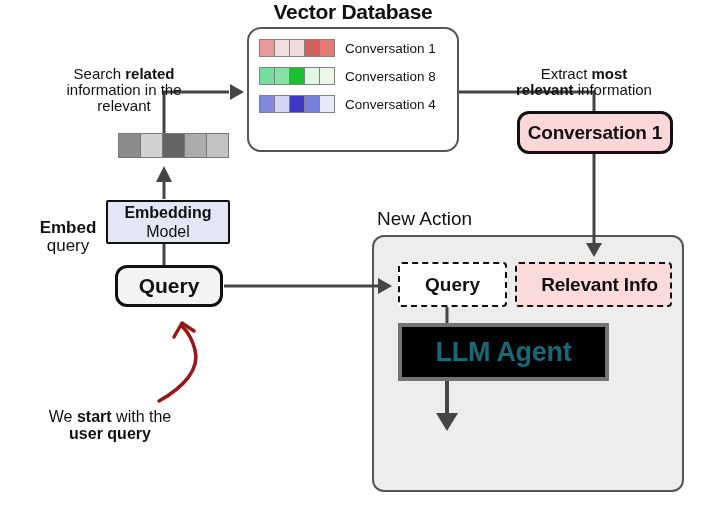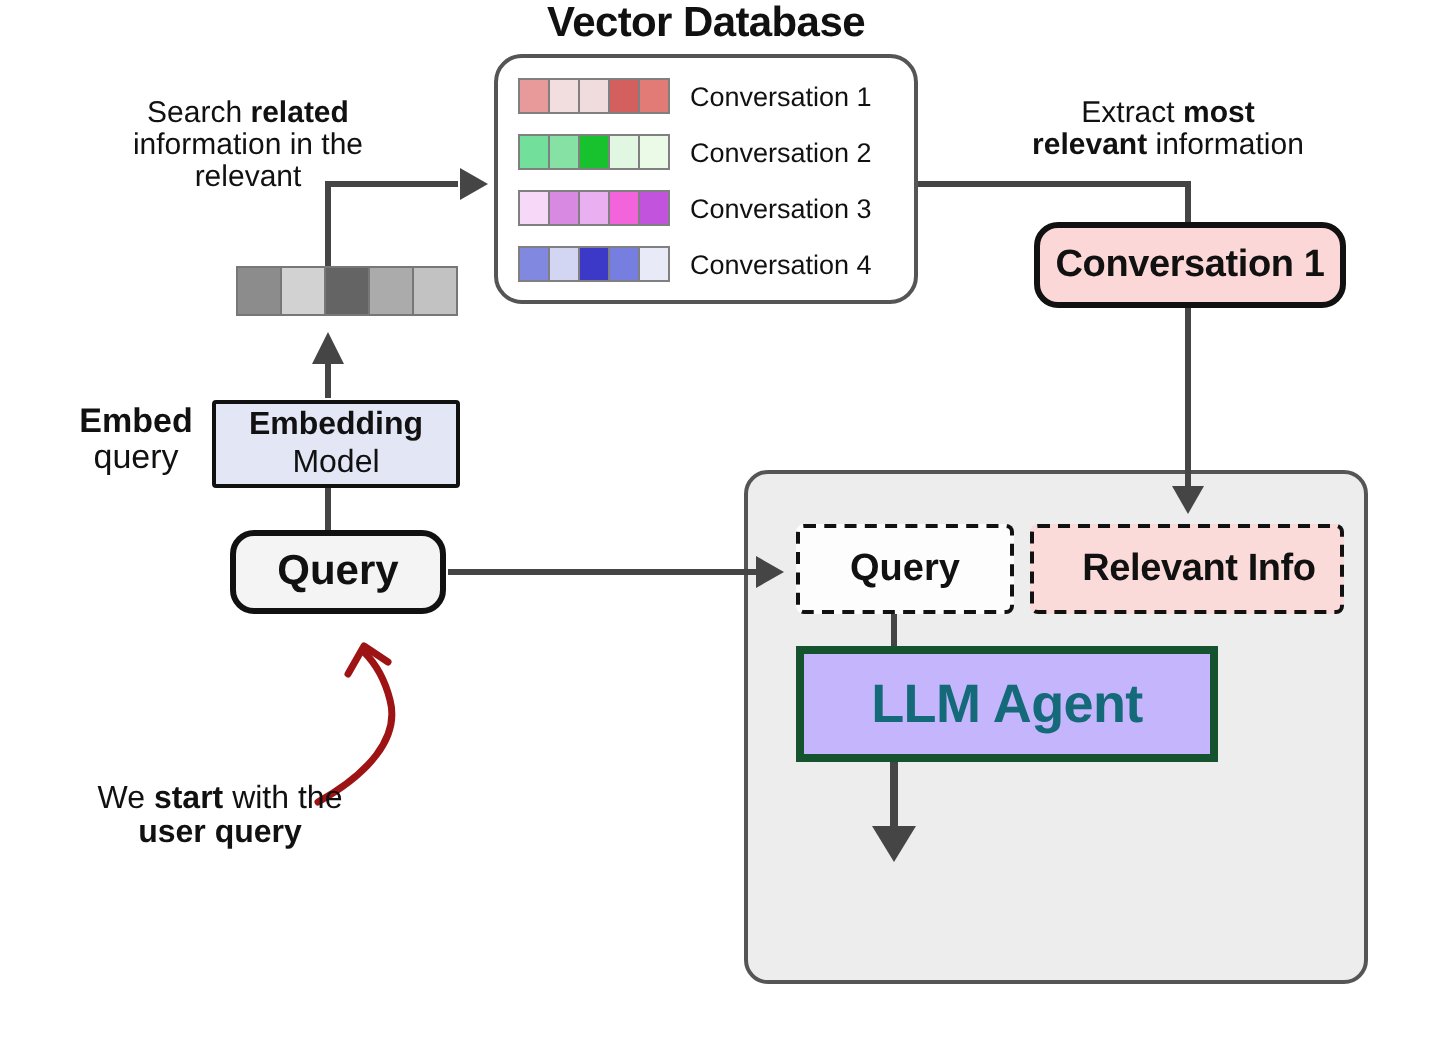--- a/index.html
+++ b/index.html
@@ -26,21 +26,21 @@
   .vdb-row{display:flex;align-items:center;height:18px;margin-bottom:10px;}
   .vdb-row .cells{display:flex;}
   .vdb-row .cell{width:16px;height:18px;border:1px solid #808080;box-sizing:border-box;margin-right:0;display:inline-block;}
   .vdb-row .cell + .cell{margin-left:-1px;}
   .row-label{margin-left:10px;font-size:13.5px;color:#111;white-space:nowrap;}
   
   .qvector{left:118px;top:133px;display:flex;z-index:3;}
   .qvector .cell{width:23px;height:25px;border:1px solid #777;box-sizing:border-box;display:inline-block;}
   .qvector .cell + .cell{margin-left:-1px;}
   
-  .note{z-index:3;text-align:center;line-height:16px;}
+  .note{z-index:3;text-align:center;line-height:16px;margin-top:17px;}
   .note-search{left:44px;top:49px;width:160px;font-size:15px;}
   .note-extract{left:504px;top:49px;width:160px;font-size:15px;}
   .note-embed{left:18px;top:202px;width:100px;font-size:17px;line-height:17.5px;}
   .note-start{left:30px;top:391px;width:160px;font-size:16px;line-height:17px;}
   
   .embed-box{
     left:106px;top:200px;width:124px;height:44px;background:#e2e6f5;border:2.5px solid #111;
     border-radius:2px;z-index:3;box-sizing:border-box;display:flex;flex-direction:column;
     justify-content:center;text-align:center;font-size:16px;line-height:19px;
   }
@@ -58,21 +58,21 @@
     left:398px;top:262px;width:109px;height:45px;background:#fdfdfd;border:2.5px dashed #111;
     border-radius:4px;z-index:3;box-sizing:border-box;display:flex;align-items:center;
     justify-content:center;font-size:19px;font-weight:bold;
   }
   .relevant-info{
     left:515px;top:262px;width:157px;height:45px;background:#fbdada;border:2.5px dashed #111;
     border-radius:4px;z-index:3;box-sizing:border-box;display:flex;align-items:center;
     justify-content:center;font-size:19px;font-weight:bold;letter-spacing:-0.2px;padding-left:12px;
   }
   .llm-box{
-    left:398px;top:323px;width:211px;height:58px;background:#c4b5fd;border:4px solid #14532d;
+    left:398px;top:323px;width:211px;height:58px;background:#000000;border:4px solid #737373;
     z-index:3;box-sizing:border-box;display:flex;align-items:center;justify-content:center;
     font-size:27px;font-weight:bold;color:#156a7a;letter-spacing:-0.3px;
   }
   .answer-box{
     left:398px;top:437px;width:108px;height:42px;background:#aa4fd4;border:3px solid #111;
     border-radius:10px;z-index:3;box-sizing:border-box;display:flex;align-items:center;
     justify-content:center;font-size:20px;font-weight:bold;color:#fff;
   }
 </style>
 </head>
@@ -127,31 +127,21 @@
         <span class="row-label">Conversation 1</span>
       </div>
       <div class="vdb-row">
         <div class="cells">
           <span class="cell" style="background: rgb(114, 223, 154);"></span>
           <span class="cell" style="background: rgb(133, 226, 164);"></span>
           <span class="cell" style="background: rgb(23, 194, 46);"></span>
           <span class="cell" style="background: rgb(226, 247, 226);"></span>
           <span class="cell" style="background: rgb(234, 250, 230);"></span>
         </div>
-        <span class="row-label">Conversation 2</span>
-      </div>
-      <div class="vdb-row">
-        <div class="cells">
-          <span class="cell" style="background: rgb(248, 216, 248);"></span>
-          <span class="cell" style="background: rgb(216, 138, 226);"></span>
-          <span class="cell" style="background: rgb(233, 175, 240);"></span>
-          <span class="cell" style="background: rgb(242, 99, 220);"></span>
-          <span class="cell" style="background: rgb(193, 83, 221);"></span>
-        </div>
-        <span class="row-label">Conversation 3</span>
+        <span class="row-label">Conversation 8</span>
       </div>
       <div class="vdb-row">
         <div class="cells">
           <span class="cell" style="background: rgb(129, 136, 224);"></span>
           <span class="cell" style="background: rgb(211, 214, 242);"></span>
           <span class="cell" style="background: rgb(60, 57, 201);"></span>
           <span class="cell" style="background: rgb(118, 126, 224);"></span>
           <span class="cell" style="background: rgb(232, 234, 248);"></span>
         </div>
         <span class="row-label">Conversation 4</span>
@@ -193,20 +183,21 @@
   </div>
 
   <div class="abs query-box">
     <span>Query</span>
   </div>
 
   <div class="abs conv1-box">
     <span>Conversation 1</span>
   </div>
 
+  <div class="abs new-action-label">New Action</div>
 
   <div class="abs dashed-query">
     <span>Query</span>
   </div>
 
   <div class="abs relevant-info">
     <span>Relevant Info</span>
   </div>
 
   <div class="abs llm-box">

